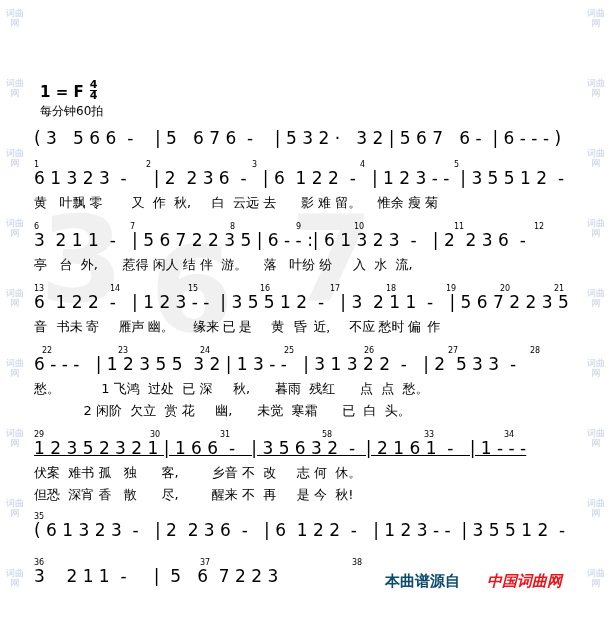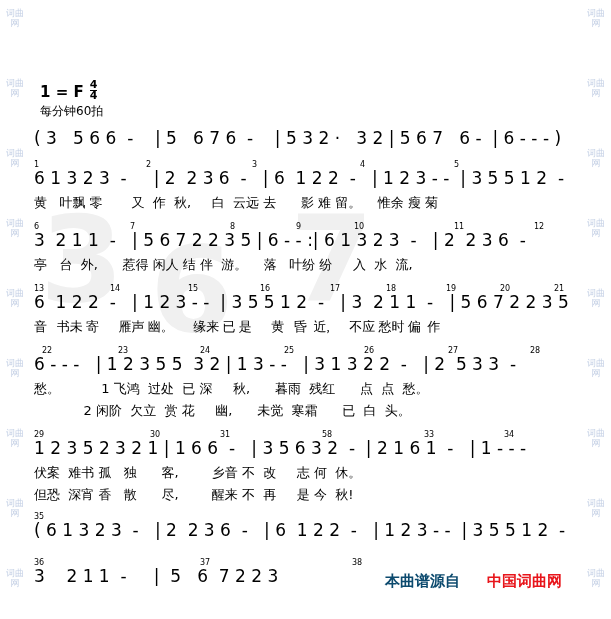--- a/index.html
+++ b/index.html
@@ -158,20 +158,21 @@
     color: #0c4a6e;
   }
   .footer-site {
     position: absolute;
     left: 487px;
     top: 572px;
     font-size: 15px;
     font-weight: bold;
     font-family: "DejaVu Sans", sans-serif;
     color: #e8151b;
+    font-style: italic;
   }
 </style>
 </head>
 <body>
 
 <div class="page">
 
   <div class="bigwm" style="left:40px; top:200px;">3</div>
   <div class="bigwm" style="left:150px; top:230px;">6</div>
   <div class="bigwm" style="left:290px; top:200px;">7</div>
@@ -271,21 +272,21 @@
 
   <div class="row" style="top:430px;">
     <div class="measnum">
       <span style="left:0px;">29</span>
       <span style="left:116px;">30</span>
       <span style="left:186px;">31</span>
       <span style="left:288px;">58</span>
       <span style="left:390px;">33</span>
       <span style="left:470px;">34</span>
     </div>
-    <div class="notes" style="top:8px;">1 2 3 5 2 3 2 1 | 1 6 6  -   | 3 5 6 3 2  -  | 2 1 6 1  -   | 1 - - -</div>
+    <div class="notes" style="top:8px;text-decoration:underline;">1 2 3 5 2 3 2 1 | 1 6 6  -   | 3 5 6 3 2  -  | 2 1 6 1  -   | 1 - - -</div>
     <div class="lyric" style="top:34px;">伏案  难书 孤   独      客,        乡音 不  改     志 何  休。</div>
     <div class="lyric" style="top:56px;">但恐  深宵 香   散      尽,        醒来 不  再     是 今  秋!</div>
   </div>
 
   <div class="row" style="top:512px;">
     <div class="measnum">
       <span style="left:0px;">35</span>
     </div>
     <div class="notes" style="top:8px;">( 6 1 3 2 3  -   | 2  2 3 6  -   | 6  1 2 2  -   | 1 2 3 - -  | 3 5 5 1 2  -</div>
   </div>

